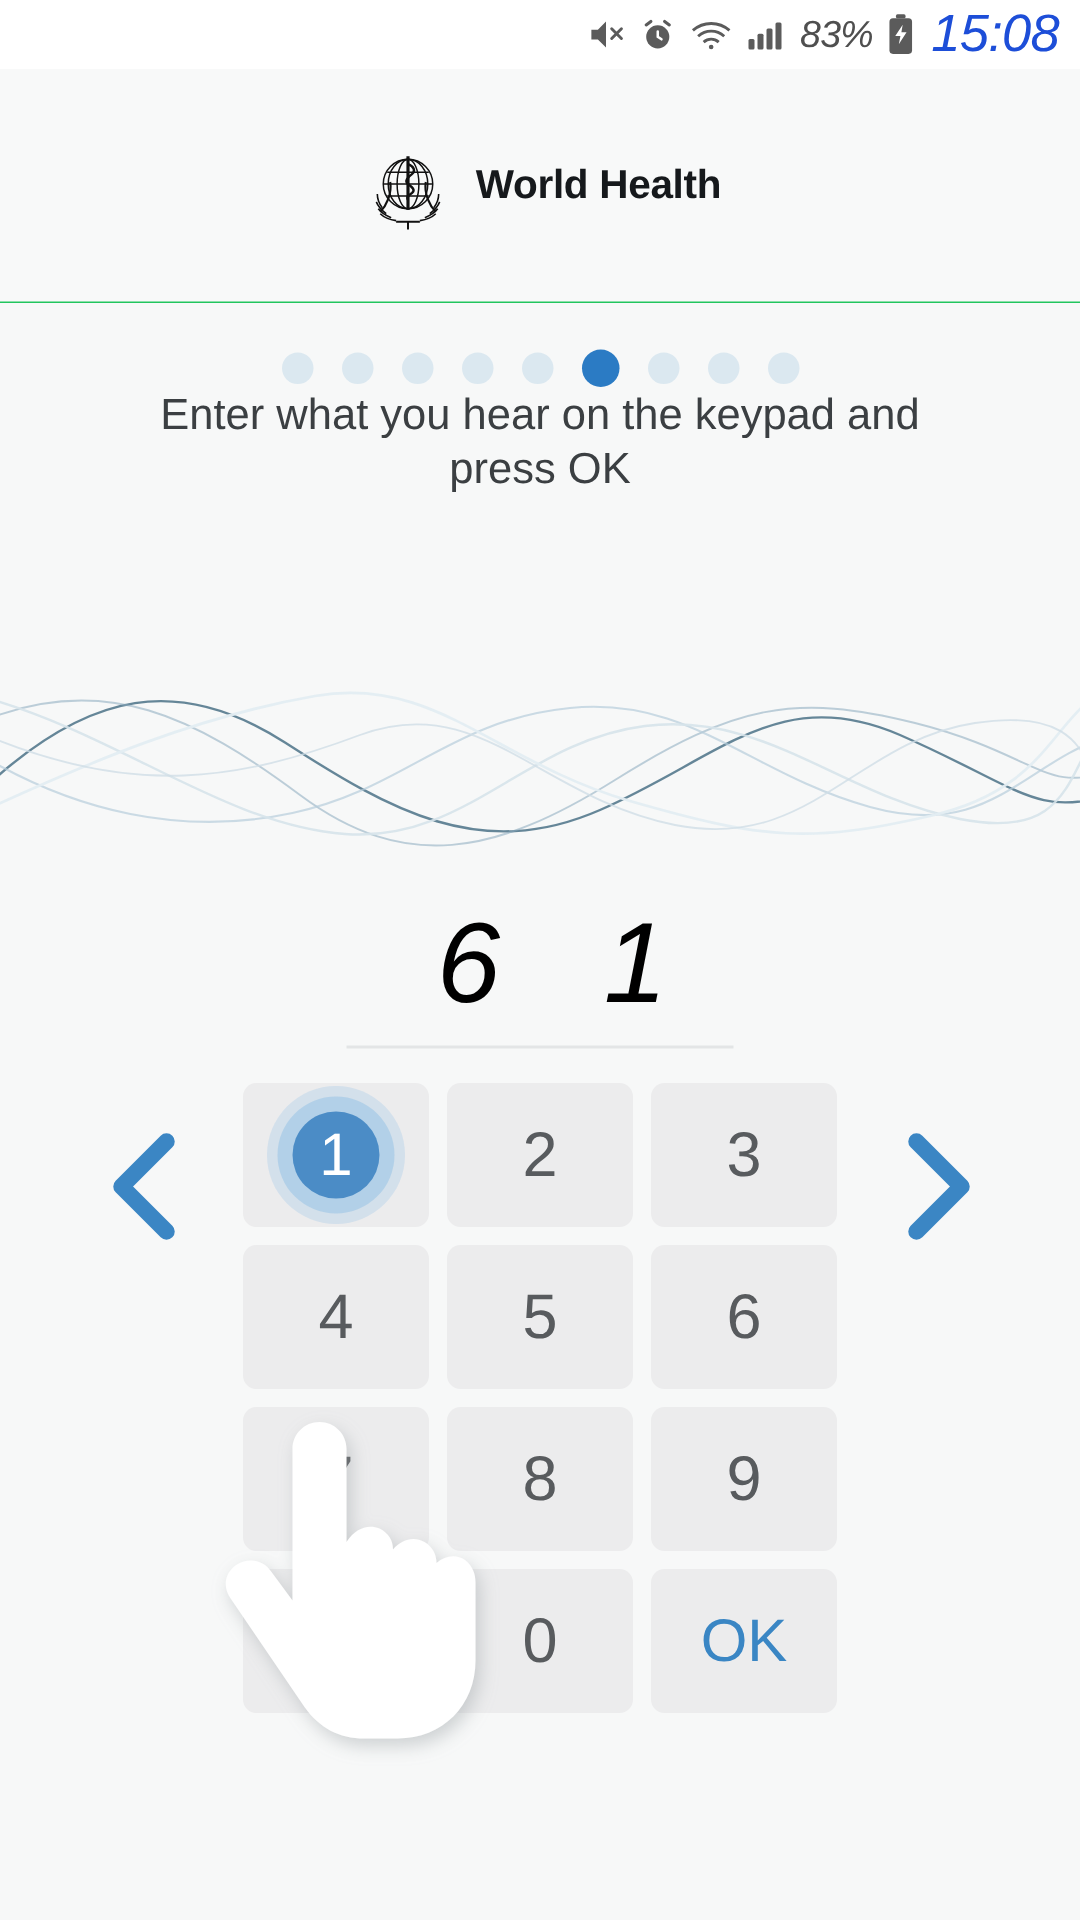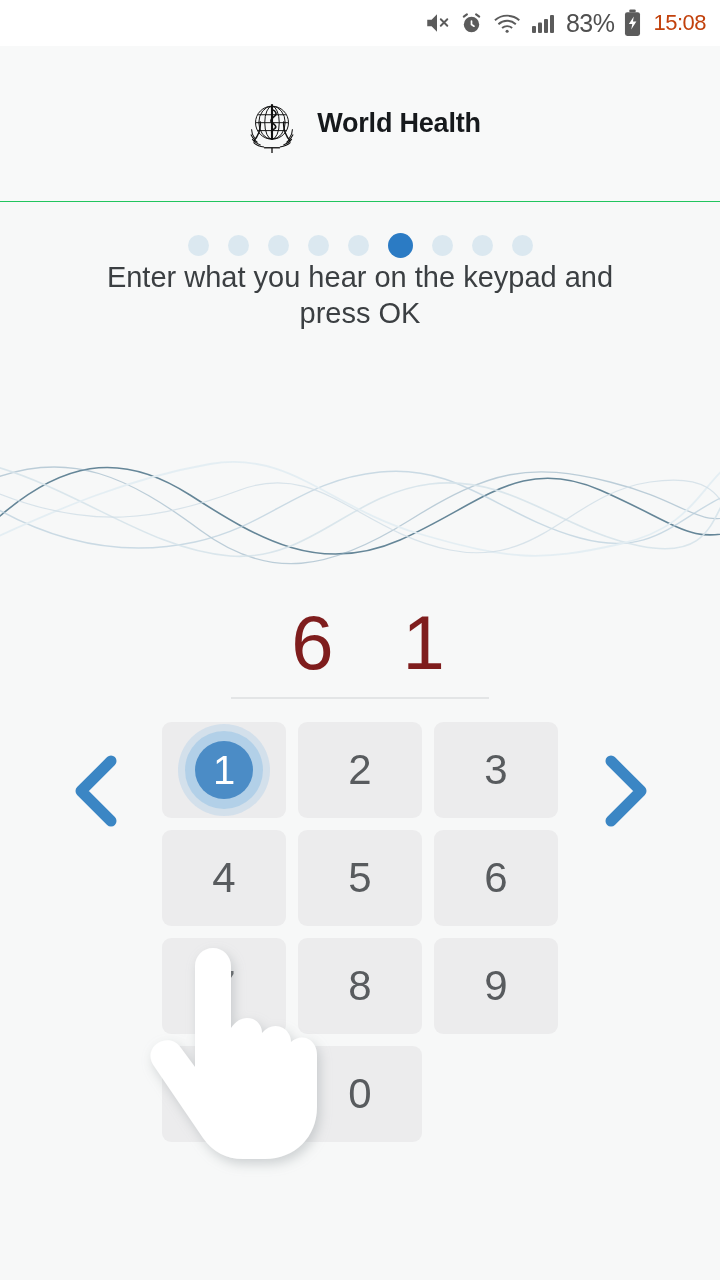--- a/index.html
+++ b/index.html
@@ -11,24 +11,25 @@
     position:relative;
   }
 
   
   .statusbar{
     height:46px; width:100%;
     background:#ffffff;
     display:flex; align-items:center; justify-content:flex-end;
     padding-right:14px; gap:9px;
     color:#5b5b5b;
+    font-style:italic;
   }
   .statusbar .si{ display:flex; align-items:center; justify-content:center; }
   .statusbar .pct{ font-size:25px; font-weight:400; color:#4f4f4f; letter-spacing:-0.5px; }
-  .statusbar .clock{ font-size:22px; font-weight:400; color:#c2410c; letter-spacing:-0.5px; margin-left:2px; }
+  .statusbar .clock{ font-size:35px; font-weight:400; color:#1d4ed8; letter-spacing:-0.5px; margin-left:2px; }
 
   
   .header{
     height:156px; width:100%;
     background:#f8f9f9;
     display:flex; align-items:center; justify-content:center;
     border-bottom:1px solid #22c55e;
   }
   .logo-wrap{ display:flex; align-items:center; gap:12px; }
   .who-emblem{ width:66px; height:66px; }
@@ -54,22 +55,22 @@
 
   
   .wave{ position:absolute; left:0; top:420px; width:720px; height:160px; }
 
   
   .entry{
     position:absolute; left:0; top:600px; width:720px;
     text-align:center;
   }
   .entry-digits{
-    font-size:76px; color:#7f1d1d; letter-spacing:24px;
-    padding-left:40px; line-height:1.12; font-weight:400;
+    font-size:76px; color:#000000; letter-spacing:24px;
+    padding-left:40px; line-height:1.12; font-weight:400;font-style:italic;
   }
   .entry-rule{
     width:258px; height:2px; background:#e3e5e6;
     margin:12px auto 0;
   }
 
   
   .keyboard-area{
     position:absolute; left:0; top:722px; width:720px; height:420px;
     display:flex; align-items:flex-start; justify-content:center;
@@ -253,20 +254,23 @@
         <span>8</span>
       </div>
       <div class="key">
         <span>9</span>
       </div>
       <div class="key blank">
         <span></span>
       </div>
       <div class="key">
         <span>0</span>
+      </div>
+      <div class="key ok">
+        <span>OK</span>
       </div>
     </div>
 
   <div class="arrow">
     <span>
       <svg width="52" height="74" viewBox="0 0 52 74" fill="none" stroke="#3b86c4" stroke-width="11" stroke-linecap="round" stroke-linejoin="round">
         <path d="M12 7 L42 37 L12 67"></path>
       </svg>
     </span>
   </div>

